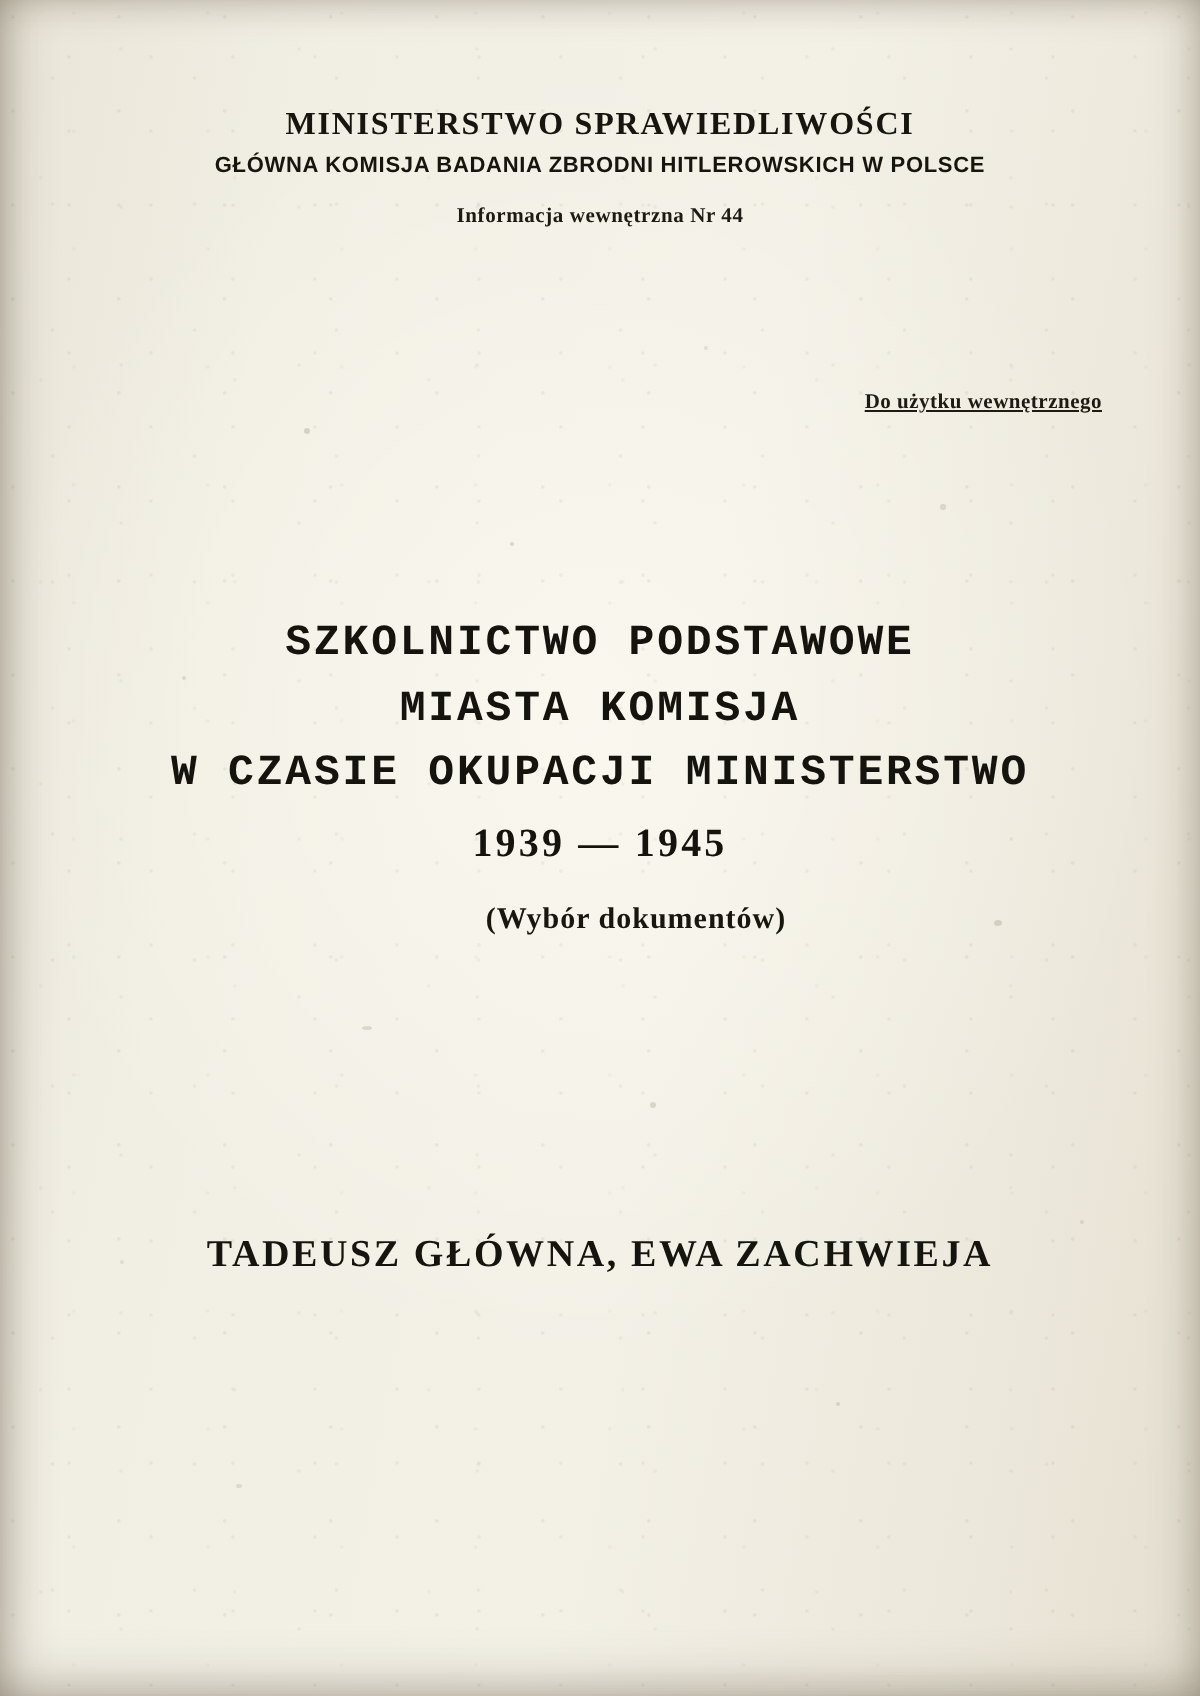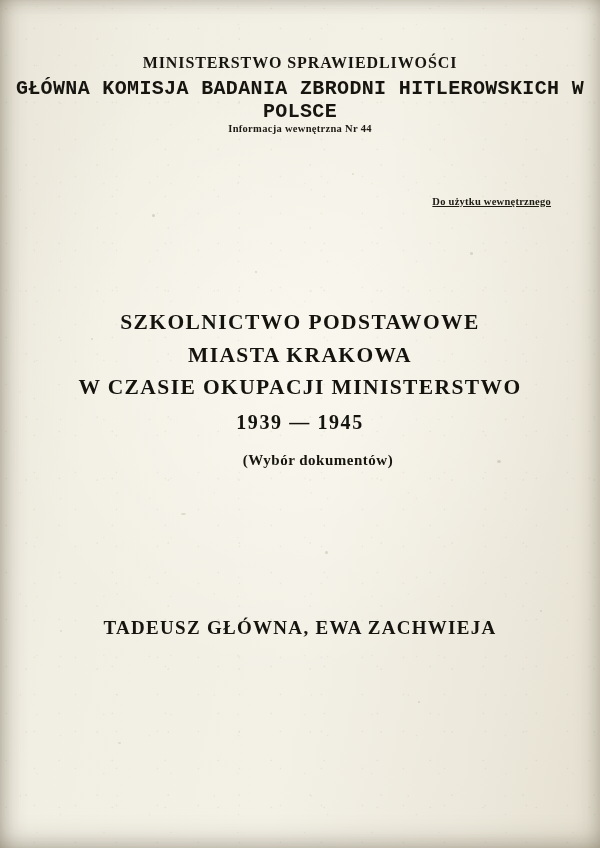--- a/index.html
+++ b/index.html
@@ -70,33 +70,33 @@
   }
   .ministry {
     font-family: "Liberation Serif", serif;
     font-weight: bold;
     font-size: 16px;
     letter-spacing: 0.9px;
     line-height: 1.25;
     color: #16150f;
   }
   .commission {
-    font-family: Liberation Mono, monospace;
-    font-weight: bold;
-    font-size: 20px;
+    font-family: Liberation Sans, sans-serif;
+    font-weight: bold;
+    font-size: 11px;
     letter-spacing: 0.35px;
     margin-top: 4px;
     color: #16150f;
   }
   .info-line {
     font-family: "Liberation Serif", serif;
     font-weight: bold;
     font-size: 10.5px;
     letter-spacing: 0.3px;
-    margin-top: 0;
+    margin-top: 14px;
     color: #1d1b14;
   }
 
   .internal-use {
     position: absolute;
     top: 196px;
     right: 49px;
     font-family: "Liberation Serif", serif;
     font-weight: bold;
     font-size: 10.5px;
@@ -106,21 +106,21 @@
   }
 
   .title-block {
     position: absolute;
     top: 306px;
     left: 0;
     right: 0;
     text-align: center;
   }
   .title-line {
-    font-family: Liberation Serif, serif;
+    font-family: Liberation Mono, monospace;
     font-weight: bold;
     font-size: 21.5px;
     letter-spacing: 1.4px;
     line-height: 1.52;
     color: #14130e;
   }
   .title-years {
     font-family: "Liberation Serif", serif;
     font-weight: bold;
     font-size: 20px;
@@ -180,21 +180,21 @@
     <div class="header-block">
       <div class="ministry">MINISTERSTWO SPRAWIEDLIWOŚCI</div>
       <div class="commission">GŁÓWNA KOMISJA BADANIA ZBRODNI HITLEROWSKICH W POLSCE</div>
       <div class="info-line">Informacja wewnętrzna Nr 44</div>
     </div>
 
     <div class="internal-use">Do użytku wewnętrznego</div>
 
     <div class="title-block">
       <div class="title-line">SZKOLNICTWO PODSTAWOWE</div>
-      <div class="title-line">MIASTA KRAKOWA</div>
+      <div class="title-line">MIASTA KOMISJA</div>
       <div class="title-line">W CZASIE OKUPACJI MINISTERSTWO</div>
       <div class="title-years">1939 — 1945</div>
     </div>
 
     <div class="subtitle">(Wybór dokumentów)</div>
 
     <div class="authors">TADEUSZ GŁÓWNA, EWA ZACHWIEJA</div>
 
   </div>
 

